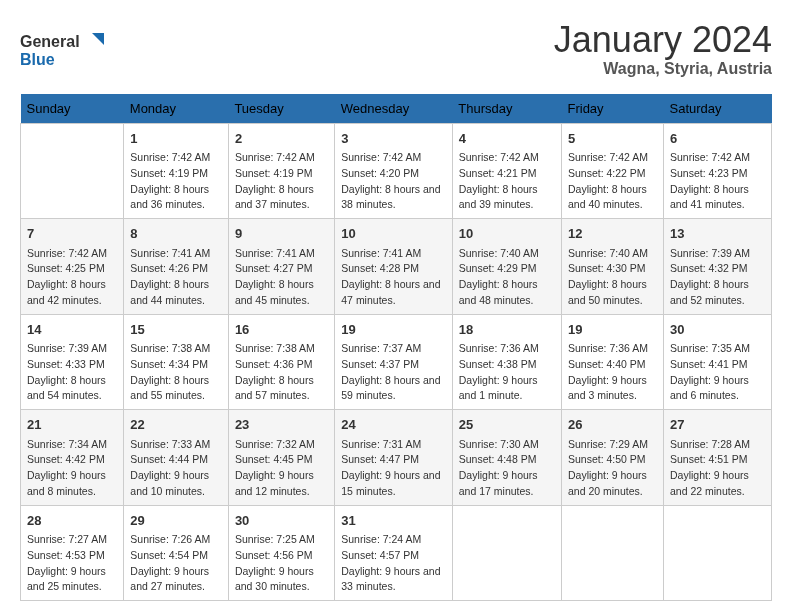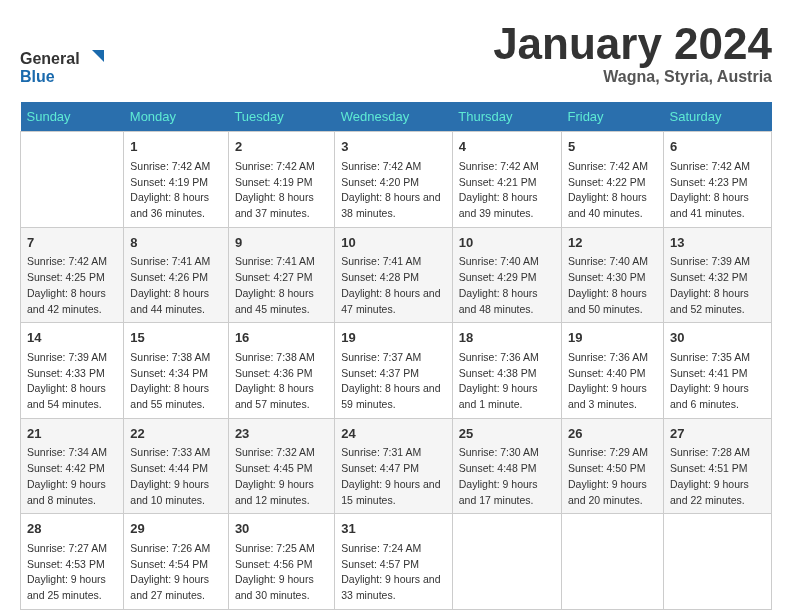--- a/index.html
+++ b/index.html
@@ -6,50 +6,50 @@
     body {
       font-family: Arial, sans-serif;
       background: #fff;
       width: 792px;
       min-height: 612px;
       padding: 20px;
     }
     .header-section {
       display: flex;
       justify-content: space-between;
-      align-items: flex-end;
+      align-items: center;
       margin-bottom: 16px;
     }
     .logo {
       display: flex;
       align-items: center;
       gap: 4px;
     }
     .title-section {
       text-align: right;
     }
     .main-title {
-      font-size: 44px;
-      font-weight: 700;
+      font-size: 36px;
+      font-weight: 400;
       color: #333;
       line-height: 1.1;
     }
     .subtitle {
       font-size: 16px;
       color: #555;
       font-weight: bold;
     }
     table {
       width: 100%;
       border-collapse: collapse;
       font-size: 11px;
     }
     thead tr th {
       background-color: #2a6fad;
-      color: #5eead4;
+      color: #000000;
       padding: 7px 6px;
       text-align: left;
       font-size: 13px;
       font-weight: normal;
     }
     tbody tr td {
       border: 1px solid #ccc;
       padding: 5px 6px;
       vertical-align: top;
       background: #fff;

